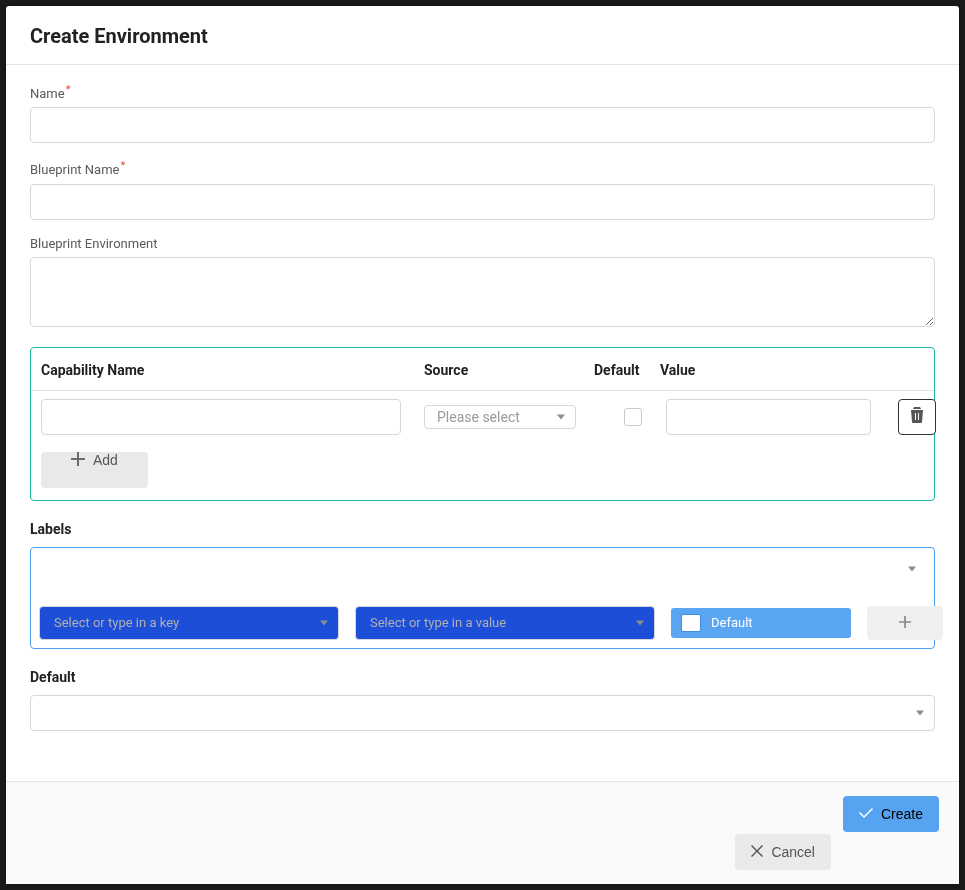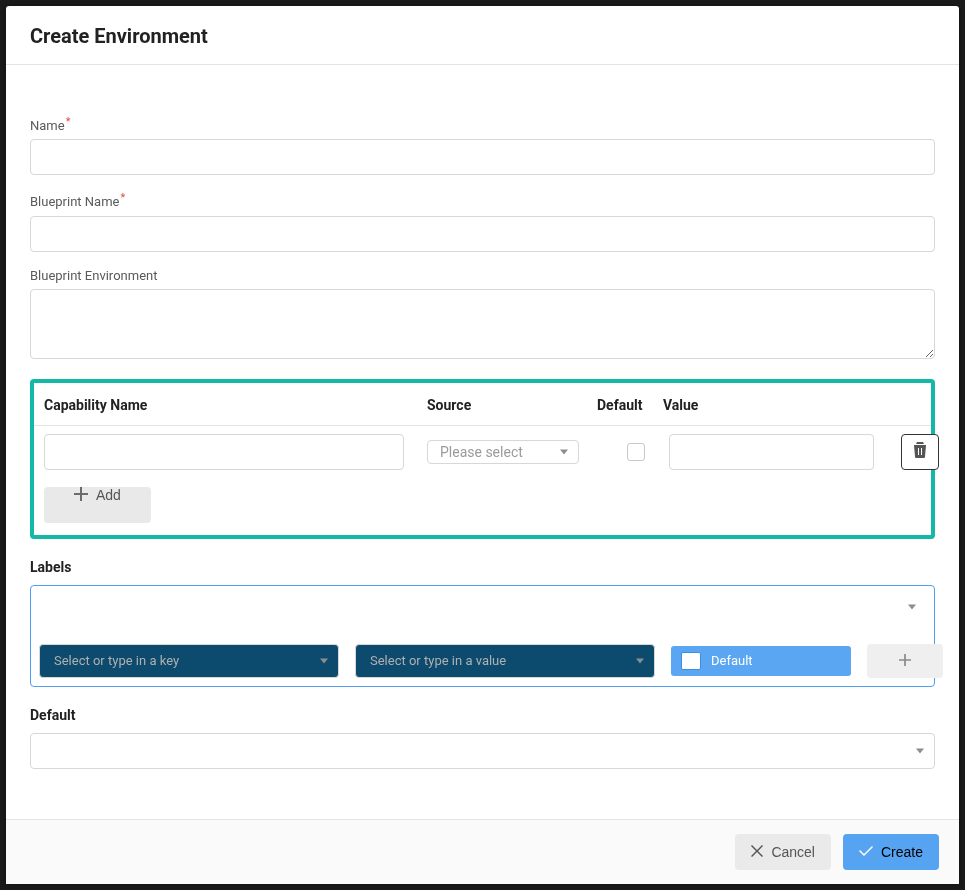--- a/index.html
+++ b/index.html
@@ -11,21 +11,20 @@
     overflow: hidden;
   }
   .modal {
     position: absolute;
     top: 6px; left: 6px; right: 6px; bottom: 6px;
     background: #fff;
     border-radius: 3px;
     display: flex;
     flex-direction: column;
     box-shadow: 0 0 4px rgba(0,0,0,0.4);
-    gap: 32px;
   }
   .modal-header {
     padding: 18px 24px 16px 24px;
     border-bottom: 1px solid #e4e4e4;
   }
   .modal-title {
     font-size: 20px;
     font-weight: 700;
     color: #222;
   }
@@ -53,21 +52,21 @@
     background: #fff;
   }
   textarea.form-control { height: 70px; resize: both; }
   .section-heading {
     font-size: 14px;
     font-weight: 700;
     color: #222;
     margin: 20px 0 10px 0;
   }
   .cap-table {
-    border: 4px solid #14b8a6;
+    border: 1px solid #14b8a6;
     border-radius: 4px;
   }
   .cap-header-row {
     display: flex;
     padding: 14px 10px 12px 10px;
     border-bottom: 1px solid #e4e4e4;
     font-size: 14px;
     font-weight: 700;
     color: #222;
   }
@@ -140,21 +139,21 @@
     margin-bottom: 24px;
   }
   .kv-row { display: flex; align-items: center; gap: 16px; }
   .kv-select {
     position: relative;
     height: 34px; flex: 0 0 300px;
     border: 1px solid #d7d7d7; border-radius: 4px;
     padding: 0 28px 0 14px;
     display: flex; align-items: center;
     font-size: 13px; color: #b0b0b0;
-    background: #0c4a6e; cursor: pointer;
+    background: #1d4ed8; cursor: pointer;
   }
   .default-pill {
     flex: 0 0 180px;
     height: 30px;
     background: #5aa6f2;
     border-radius: 3px;
     display: flex; align-items: center;
     padding: 0 10px;
     cursor: pointer;
   }
@@ -184,21 +183,21 @@
     background: #fafafa;
     padding: 14px 20px;
     display: flex; justify-content: flex-end; gap: 12px;
   }
   .btn {
     height: 36px; padding: 0 16px;
     border-radius: 4px; border: none;
     display: inline-flex; align-items: center;
     font-size: 14px; cursor: pointer;
   }
-  .btn-cancel { background: #eaeaea; color: #555; }
+  .btn-cancel { background: #eaeaea; color: #555; margin-top: 38px; }
   .btn-cancel svg { width: 12px; height: 12px; fill: #555; margin-right: 8px; }
   .btn-create { background: #56a3f1; color: #000000; }
   .btn-create svg { width: 14px; height: 12px; fill: #fff; margin-right: 8px; }
 </style>
 </head>
 <body>
 
 <div class="modal">
 
   <div class="modal-header">

